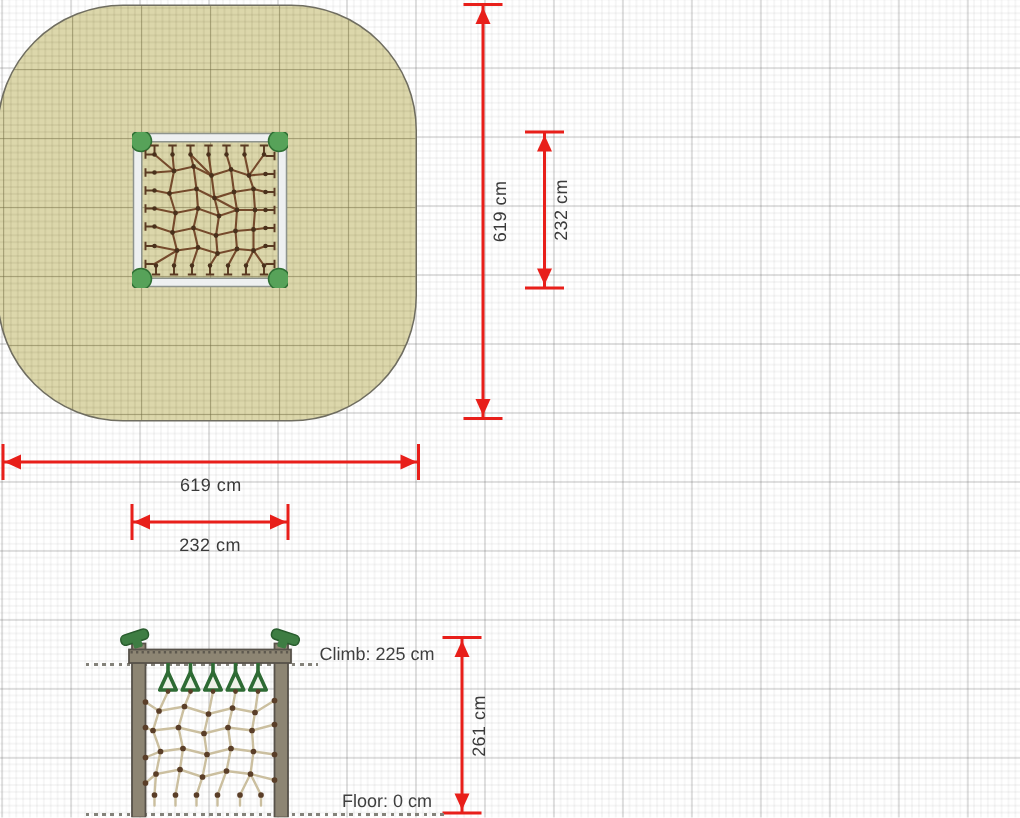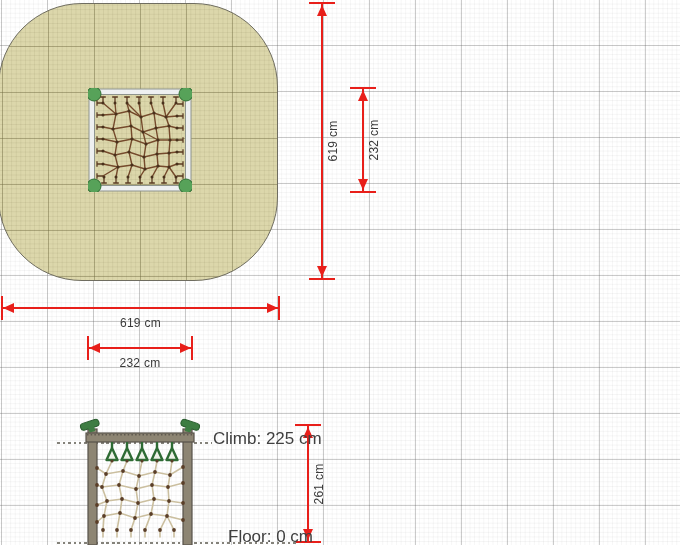--- a/index.html
+++ b/index.html
@@ -49,21 +49,21 @@
   .dim.h .t1{left:-1px;} .dim.h .t2{right:-1px;}
   .dim.h .arr{top:-5px; border-top:5px solid transparent; border-bottom:5px solid transparent;}
   .dim.h .a1{left:1px; border-right:11px solid var(--red);}
   .dim.h .a2{right:1px; border-left:11px solid var(--red);}
   .dim.h .dlabel{top:8px; left:50%; transform:translateX(-50%);}
   
   .dash{
     position:absolute; height:2px;
     background:repeating-linear-gradient(90deg,#84827a 0 2.5px, transparent 2.5px 5.5px);
   }
-  .ref-label{position:absolute; font-size:17px; color:#3f3f3f; white-space:nowrap;}
+  .ref-label{position:absolute; font-size:12px; color:#3f3f3f; white-space:nowrap;}
   :root{--red:#e81f1a;}
 </style>
 </head>
 <body>
 
 <div class="canvas">
 
   <div class="safety-zone"></div>
 
   <svg class="plan-net" width="104" height="104" viewBox="0 0 104 104">

